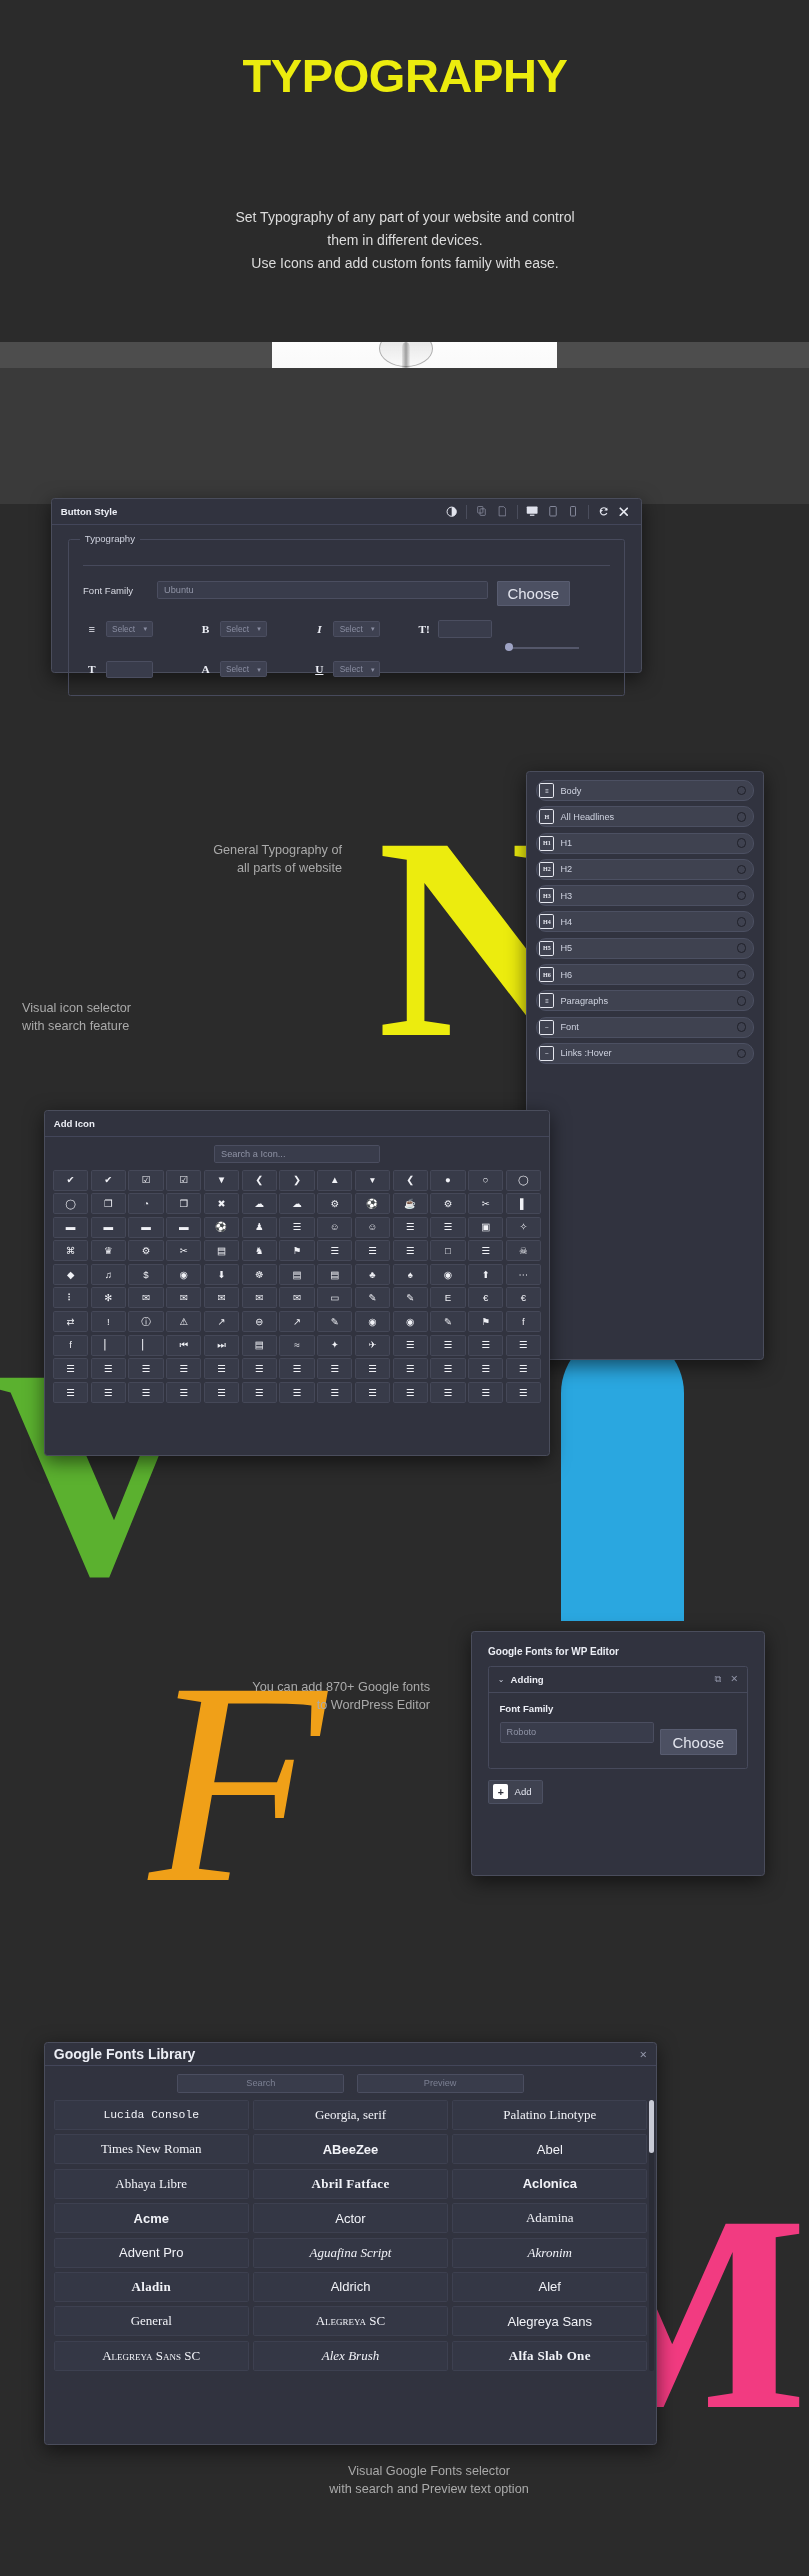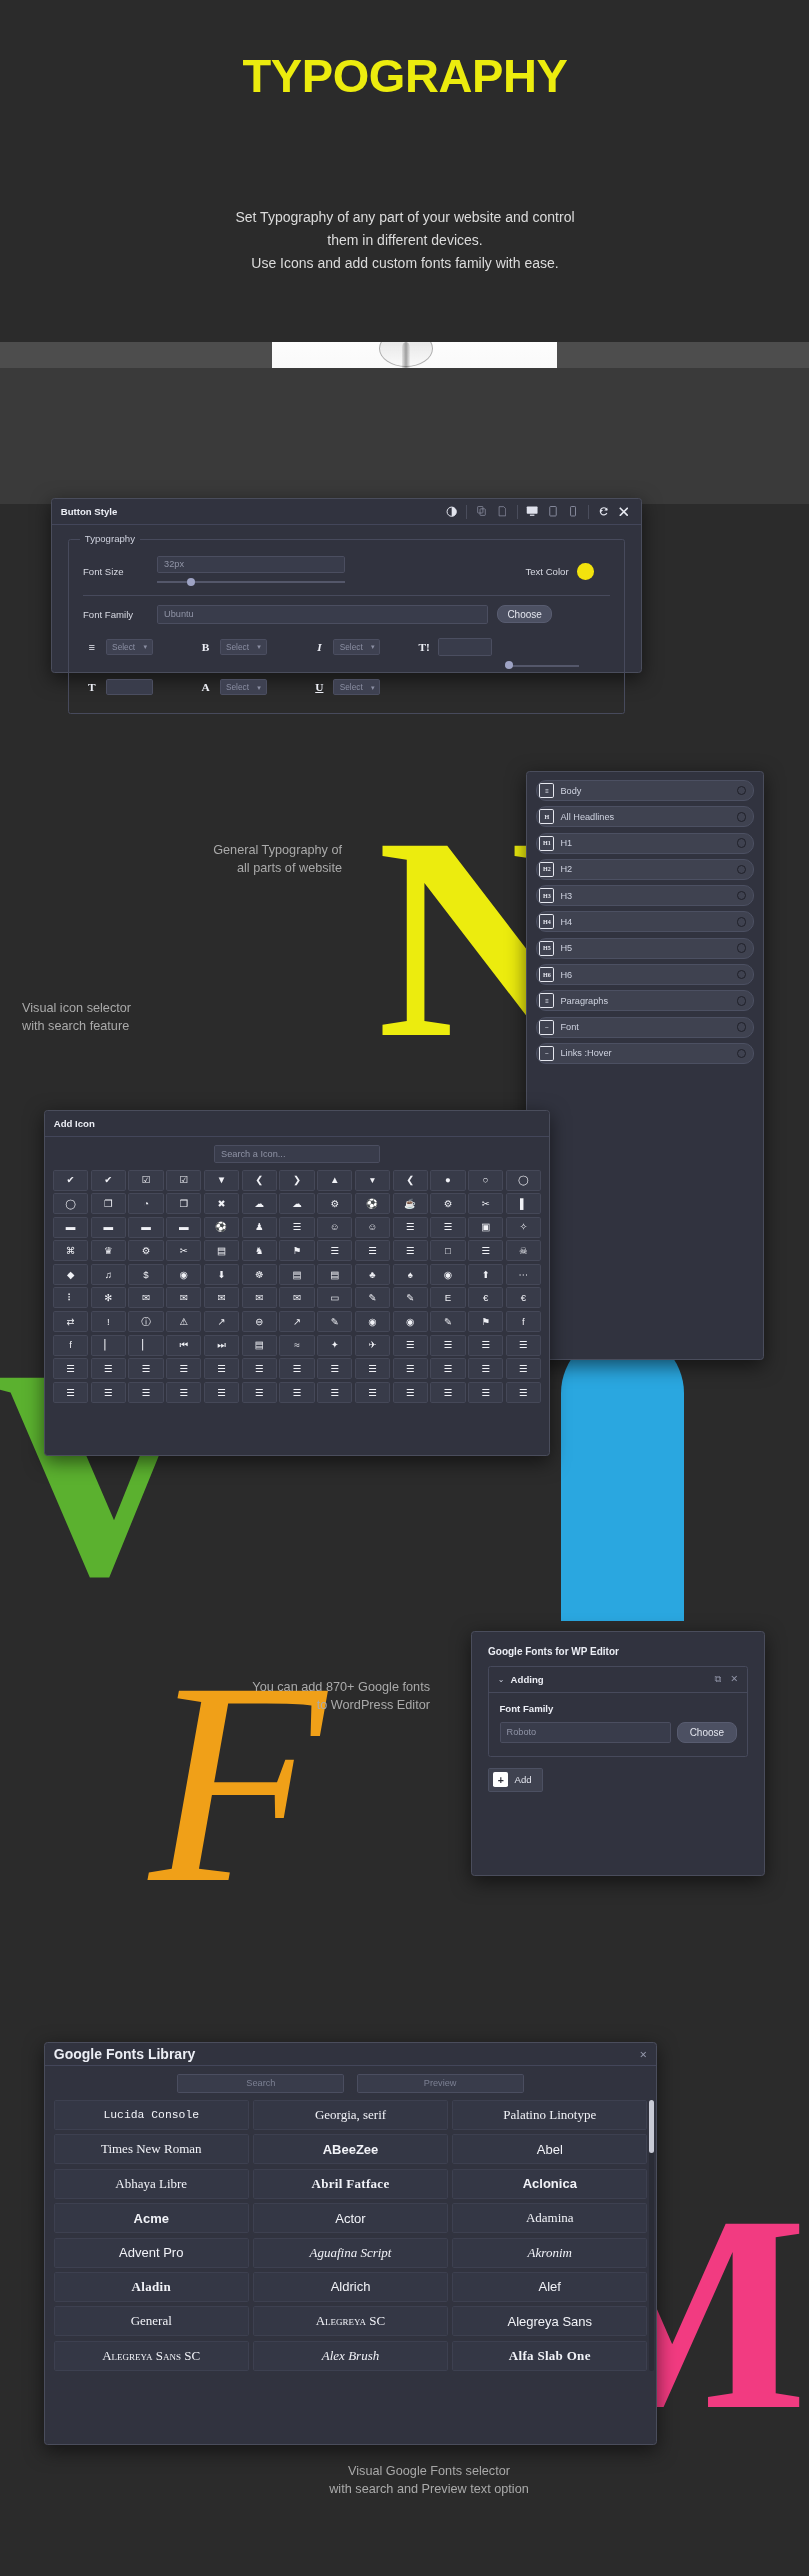--- a/index.html
+++ b/index.html
@@ -173,22 +173,22 @@
   .slider { position: relative; height: 8.8px; }
   .slider-track {
     position: absolute; top: 3.5px; left: 0; right: 0; height: 1.8px; background: #54576a;
   }
   .slider-knob {
     position: absolute; top: 0; width: 8px; height: 8px; border-radius: 50%;
     background: #9ea3c4;
   }
   .colorcircle { width: 16.6px; height: 16.6px; border-radius: 50%; background: #f2e30d; }
   .btn {
-    background: #4c5062; border: 0.9px solid #585c70; border-radius: 8px;
-    font-size: 10px; color: #e3e5ee; padding: 2.6px 9.6px; cursor: pointer;
+    background: #4c5062; border: 0.9px solid #585c70; border-radius: 1px;
+    font-size: 15px; color: #e3e5ee; padding: 2.6px 9.6px; cursor: pointer; margin-top: 7px;
   }
   .selbox {
     background: #3e4151; border: 0.9px solid #4b4e60; border-radius: 1.8px;
     height: 16px; min-width: 40px; display: flex; align-items: center;
     padding: 0 3.5px 0 5.3px; font-size: 8.3px; color: #8b8fa3; cursor: pointer;
   }
   .selbox .caret { margin-left: auto; font-size: 6.1px; color: #8b8fa3; }
   .ficon {
     width: 17.5px; text-align: center; color: #eceef5; font-size: 11.4px;
     font-family: "Liberation Serif", serif; font-weight: bold;
@@ -410,34 +410,20 @@
       <span class="htool">
         <svg width="9.6" height="9.6" viewBox="0 0 12 12">
             <path d="M1 1l10 10M11 1L1 11" stroke="#e8eaf2" stroke-width="2"></path>
           </svg>
       </span>
     </span>
   </div>
   <div class="fieldset">
     <span class="legend">Typography</span>
 
-    <div class="row">
-      <span class="lbl">Font Size</span>
-      <div style="width:188px">
-        <div class="txtbox">32px</div>
-        <div class="slider" style="margin-top:5.3px">
-          <div class="slider-track"></div>
-          <div class="slider-knob" style="left:16%"></div>
-        </div>
-      </div>
-      <span style="flex:1"></span>
-      <span class="lbl" style="width:auto;margin-right:8.8px">Text Color</span>
-      <span class="colorcircle"></span>
-      <span style="width:16px"></span>
-    </div>
 
     <div style="height:0.9px;background:#474a5c;margin:8.8px 0 8.8px 0"></div>
 
     <div class="row">
       <span class="lbl">Font Family</span>
       <div class="txtbox" style="width:331px;height:18.4px;line-height:16.6px">Ubuntu</div>
       <span style="width:8.8px"></span>
       <button class="btn">Choose</button>
     </div>
 

